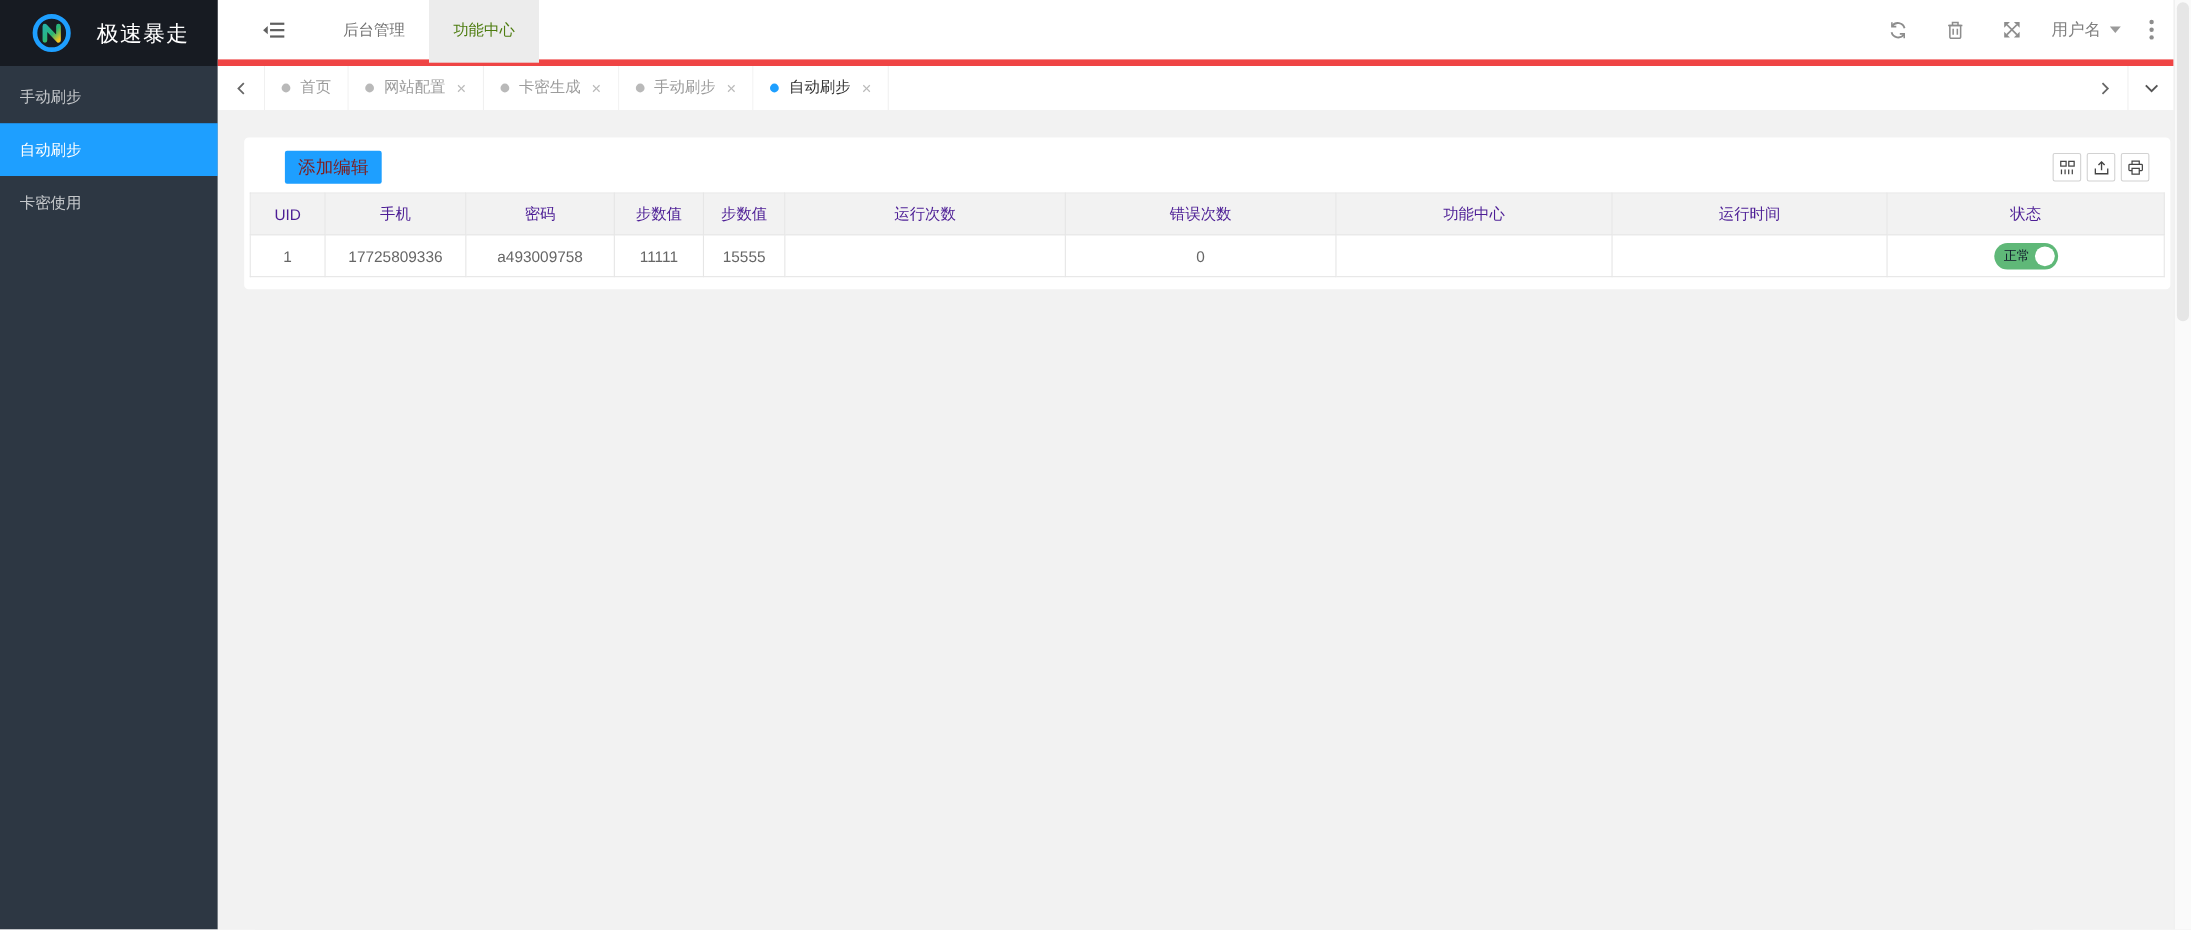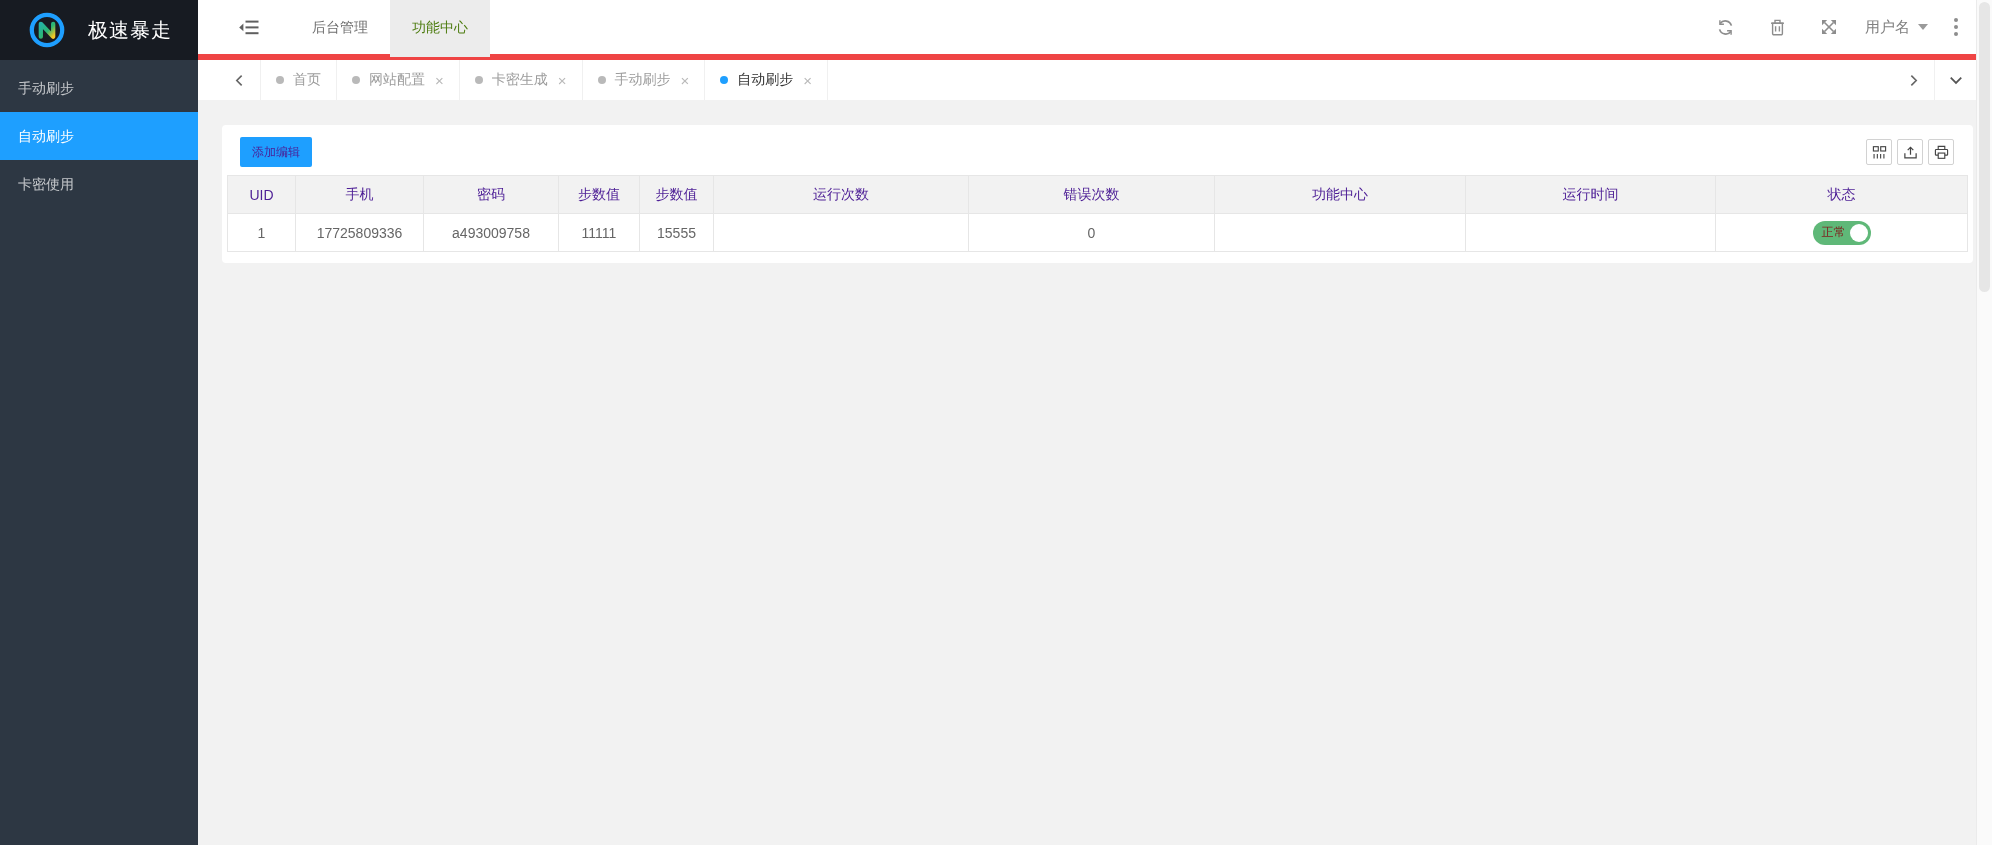--- a/index.html
+++ b/index.html
@@ -28,46 +28,46 @@
   .topnav-item { height:60px; line-height:60px; padding:0 22px; color:#6f6f6f; cursor:pointer; white-space:nowrap; }
   .topnav-item.active { background:#ececec; color:#4d7c0f; }
   .topbar-spacer { flex:1; }
   .top-icon { width:52px; height:60px; display:flex; align-items:center; justify-content:center; cursor:pointer; }
   .user-box { height:60px; display:flex; align-items:center; gap:8px; padding:0 10px; cursor:pointer; color:#808080; font-size:15px; }
   .caret-down { width:0; height:0; border-left:5px solid transparent; border-right:5px solid transparent; border-top:6px solid #9a9a9a; }
   .more-btn { width:36px; height:60px; display:flex; flex-direction:column; align-items:center; justify-content:center; gap:3px; cursor:pointer; }
   .more-btn i { width:4px; height:4px; border-radius:50%; background:#8d8d8d; }
 
   
-  .tabbar { height:40px; flex-shrink:0; background:#fff; display:flex; align-items:stretch; padding-right:16px;margin-left:20px; }
+  .tabbar { height:40px; flex-shrink:0; background:#fff; display:flex; align-items:stretch; padding-right:16px; }
   .tab-arrow { width:42px; display:flex; align-items:center; justify-content:center; cursor:pointer; }
   .tabs-strip { display:flex; border-left:1px solid #f0f0f0; }
   .tab { display:flex; align-items:center; gap:9px; padding:0 15px; font-size:14px; color:#9c9c9c; border-right:1px solid #f0f0f0; cursor:pointer; white-space:nowrap; background:#fff; }
   .tab .dot { width:8px; height:8px; border-radius:50%; background:#b9b9b9; flex-shrink:0; }
   .tab.active { color:#333; }
   .tab.active .dot { background:#1E9FFF; }
   .tab .close { color:#b9b9b9; font-size:15px; line-height:1; margin-left:1px; }
   .tab-fill { flex:1; }
   .tab-arrow.bordered { border-left:1px solid #f0f0f0; }
 
   
   .content { flex:1; background:#f2f2f2; padding:25px 19px 0 24px; overflow:hidden; }
   .card { background:#fff; border-radius:4px; }
   .card-head { display:flex; align-items:center; justify-content:space-between; padding:12px 19px 0 18px; }
-  .btn-add { height:30px; padding:0 12px; background:#1E9FFF; color:#4c1d95; border:none; border-radius:2px; font-size:12px; cursor:pointer; font-family:inherit; }
+  .btn-add { height:30px; padding:0 12px; background:#1E9FFF; color:#7f1d1d; border:none; border-radius:2px; font-size:16px; cursor:pointer; font-family:inherit;margin-left:19px; }
   .tool-group { display:flex; gap:5px; }
   .tool-btn { width:26px; height:26px; background:#fff; border:1px solid #d2d2d2; border-radius:2px; display:flex; align-items:center; justify-content:center; cursor:pointer; padding:0; }
 
   .table-wrap { padding:8px 5px 11px; }
   table { width:100%; border-collapse:collapse; table-layout:fixed; font-size:14px; }
   th { height:38px; background:#f2f2f2; color:#4c1d95; font-weight:normal; border:1px solid #e6e6e6; text-align:center; }
   td { height:38px; background:#fff; color:#666; border:1px solid #e6e6e6; text-align:center; }
 
   .switch { display:inline-flex; align-items:center; width:58px; height:24px; border-radius:24px; background:#5FB878; position:relative; cursor:pointer; vertical-align:middle; }
-  .switch-label { color:#7f1d1d; font-size:12px; margin-left:9px; }
+  .switch-label { color:#0f172a; font-size:12px; margin-left:9px; }
   .switch-knob { position:absolute; right:3px; top:3px; width:18px; height:18px; border-radius:50%; background:#fff; }
 
   
   .scrollbar { position:absolute; top:0; right:0; width:16px; height:845px; background:#fafafa; border-left:1px solid #ebebeb; }
   .scroll-thumb { position:absolute; top:2px; left:2px; width:11px; height:290px; border-radius:6px; background:#e6e6e6; }
 
   svg { display:block; }
 </style>
 </head>
 <body>

